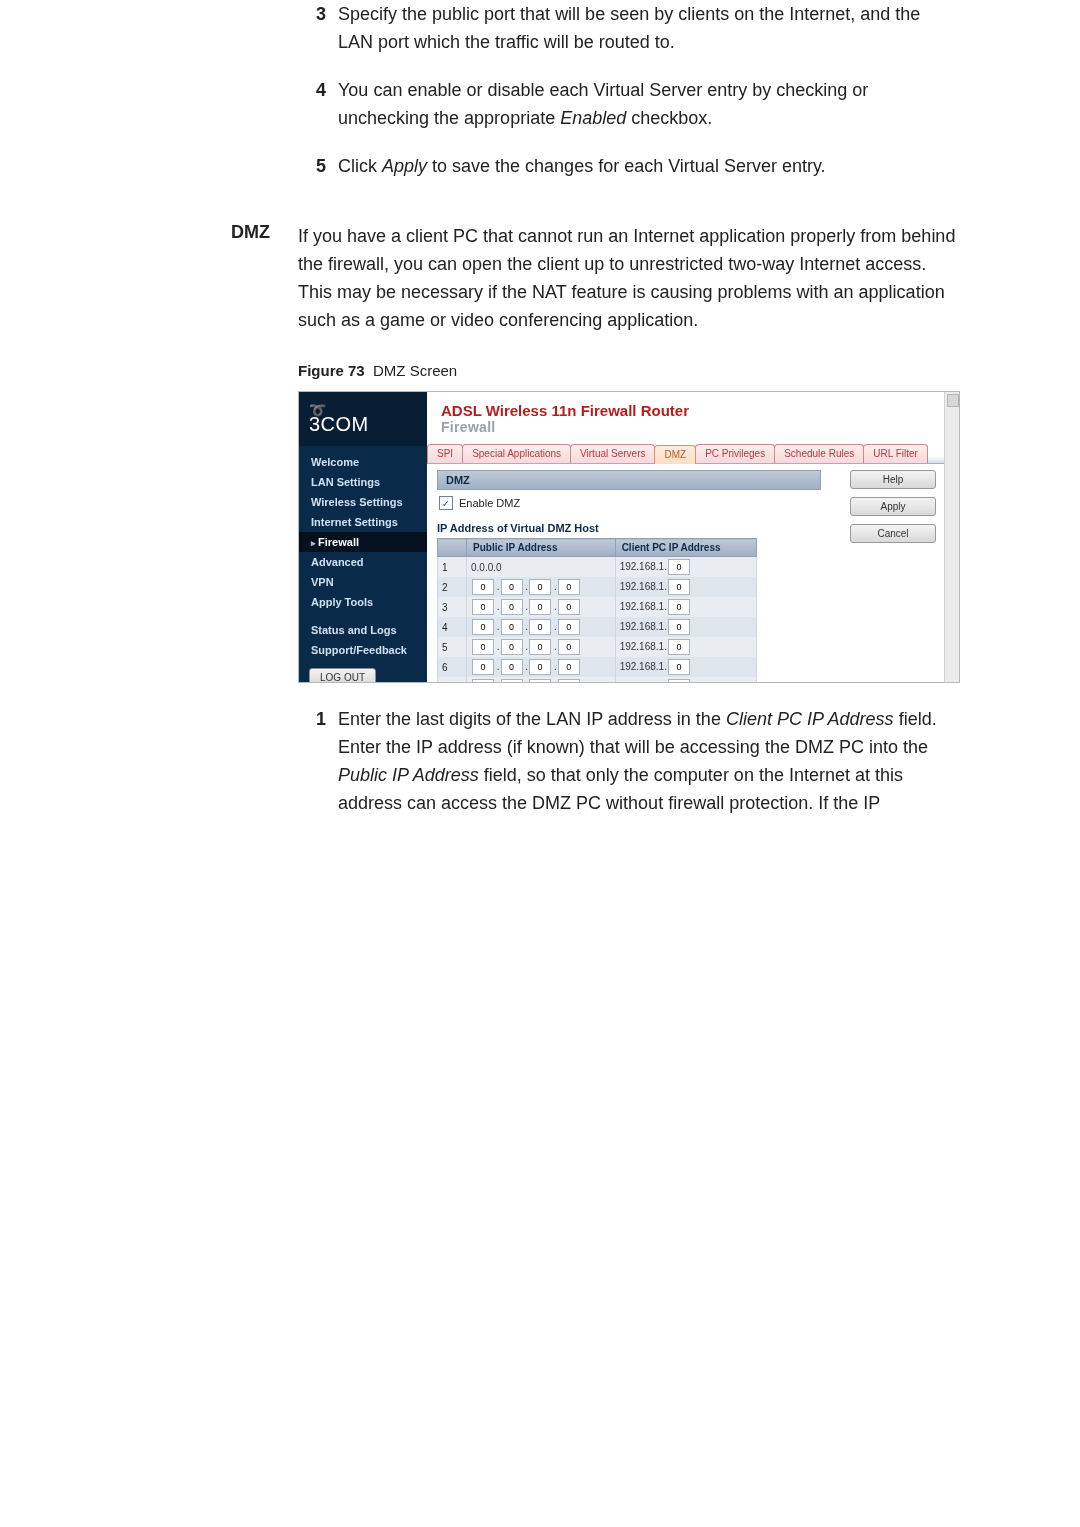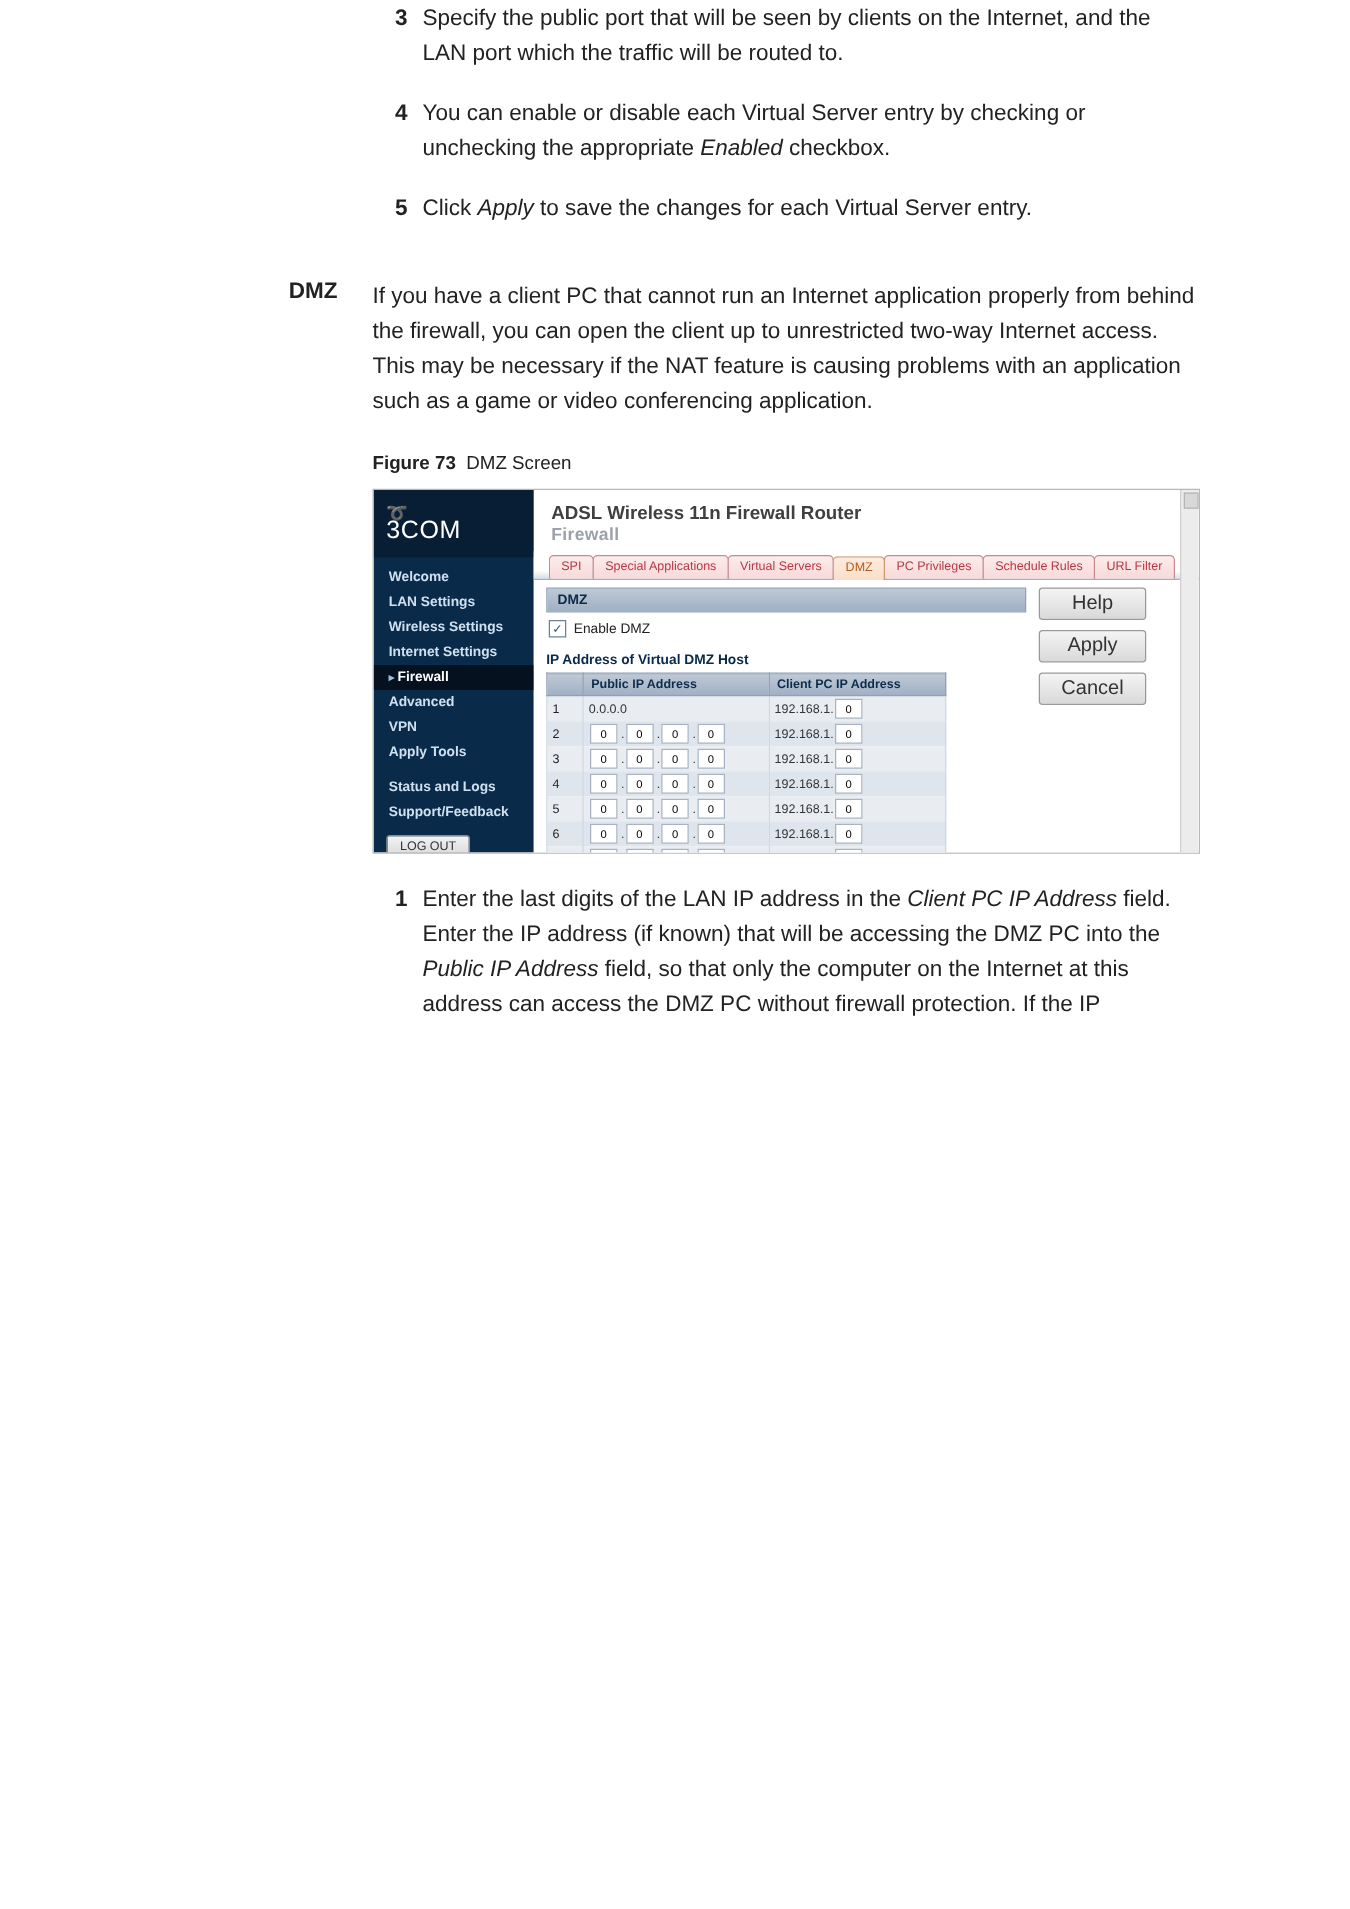--- a/index.html
+++ b/index.html
@@ -31,41 +31,41 @@
   .brand-logo{font-size:20px;font-weight:400;letter-spacing:.5px;font-family:Arial,sans-serif;}
   .brand-sw{font-size:14px;line-height:14px;margin-bottom:-4px;}
   .nav{list-style:none;margin:0;padding:6px 0 0 0;}
   .nav li{padding:4px 0 4px 12px;font-weight:700;color:#cfe0ef;cursor:pointer;}
   .nav li.sel{background:#05111e;color:#fff;}
   .nav li.caret::before{content:"▸ ";color:#9fbfdc;font-size:9px;}
   .nav .gap{height:8px;padding:0;}
   .logout{margin:8px 0 0 10px;display:inline-block;background:linear-gradient(#f4f4f4,#d6d6d6);border:1px solid #8c8c8c;border-radius:3px;padding:3px 10px;font-size:10px;color:#333;font-weight:400;}
 
   .maincol{flex:1;background:#fff;}
-  .apptitle{padding:10px 0 0 14px;font-weight:700;color:#404040;font-size:15px;}
+  .apptitle{padding:10px 0 0 14px;font-weight:700;color:#b91c1c;font-size:15px;}
   .appsub{padding:0 0 6px 14px;color:#9aa1aa;font-size:14px;font-weight:700;letter-spacing:.3px;}
-  .tabs{display:flex;gap:0;align-items:flex-end;padding-left:12px;background:linear-gradient(#fff,#fff 70%,#d6dee8);height:22px;border-bottom:1px solid #9fb0c3;}
+  .tabs{display:flex;gap:0;align-items:flex-end;padding-left:0;background:linear-gradient(#fff,#fff 70%,#d6dee8);height:22px;border-bottom:1px solid #9fb0c3;}
   .tab{font-size:10px;color:#b73843;background:linear-gradient(#fdecec,#f8d9d9);border:1px solid #c78a8f;border-bottom:none;border-radius:4px 4px 0 0;padding:3px 9px 3px 9px;margin-right:-1px;line-height:12px;cursor:pointer;}
   .tab.active{background:linear-gradient(#fdebdf,#fadfc8);color:#b55b1d;border-color:#c89a6b;position:relative;top:1px;}
 
   .panel{display:flex;}
   .panel-left{flex:1;padding:6px 10px 10px 10px;}
   .panel-right{width:110px;padding:6px 18px 0 0;}
   .hbar{background:linear-gradient(#bfc9d6,#9fb0c3);color:#0a2a4a;font-weight:700;font-size:11px;padding:3px 8px;border:1px solid #8fa1b6;}
   .cbox-row{padding:6px 2px 10px 2px;font-size:11px;display:flex;align-items:center;gap:6px;}
   .cbox{width:12px;height:12px;border:1px solid #6a829d;background:#fff;display:inline-flex;align-items:center;justify-content:center;font-size:10px;color:#28527a;}
   .subhdr{font-size:11px;font-weight:700;color:#0a2a4a;padding:2px 0 4px 0;}
   table.dmz{border-collapse:collapse;width:320px;}
   table.dmz th{background:#9fb0c3;background:linear-gradient(#bfc9d6,#9fb0c3);color:#0e2c4a;font-size:10px;text-align:left;padding:3px 6px;border:1px solid #8fa1b6;}
   table.dmz td{font-size:10px;padding:2px 4px;background:#e9edf2;border-left:1px solid #cfd7e1;border-right:1px solid #cfd7e1;}
   table.dmz tr:nth-child(odd) td{background:#dfe5ec;}
   .ipin{width:20px;height:14px;font-size:9px;border:1px solid #a7b3c2;background:#fff;text-align:center;padding:0;}
   .ipro{display:inline-block;font-size:10px;color:#333;white-space:nowrap;}
   .ipro .ipin{margin-left:1px;}
-  .btn{display:block;width:84px;text-align:center;background:linear-gradient(#f4f4f4,#d9d9d9);border:1px solid #999;border-radius:3px;font-size:16px;padding:3px 0;margin-bottom:8px;color:#333;cursor:pointer;}
+  .btn{display:block;width:84px;text-align:center;background:linear-gradient(#f4f4f4,#d9d9d9);border:1px solid #999;border-radius:3px;font-size:10px;padding:3px 0;margin-bottom:8px;color:#333;cursor:pointer;margin-left:19px;}
 
   .note{display:flex;align-items:flex-start;margin:26px 0 0 0;}
   .note-icon{width:46px;flex:0 0 46px;margin-right:14px;margin-left:-60px;}
   .note-icon svg{width:46px;height:46px;}
   .note-text{font-style:italic;font-size:18px;line-height:28px;}
 
   .para2{font-size:18px;line-height:28px;margin:24px 0 0 0;}
 </style>
 </head>
 <body>

